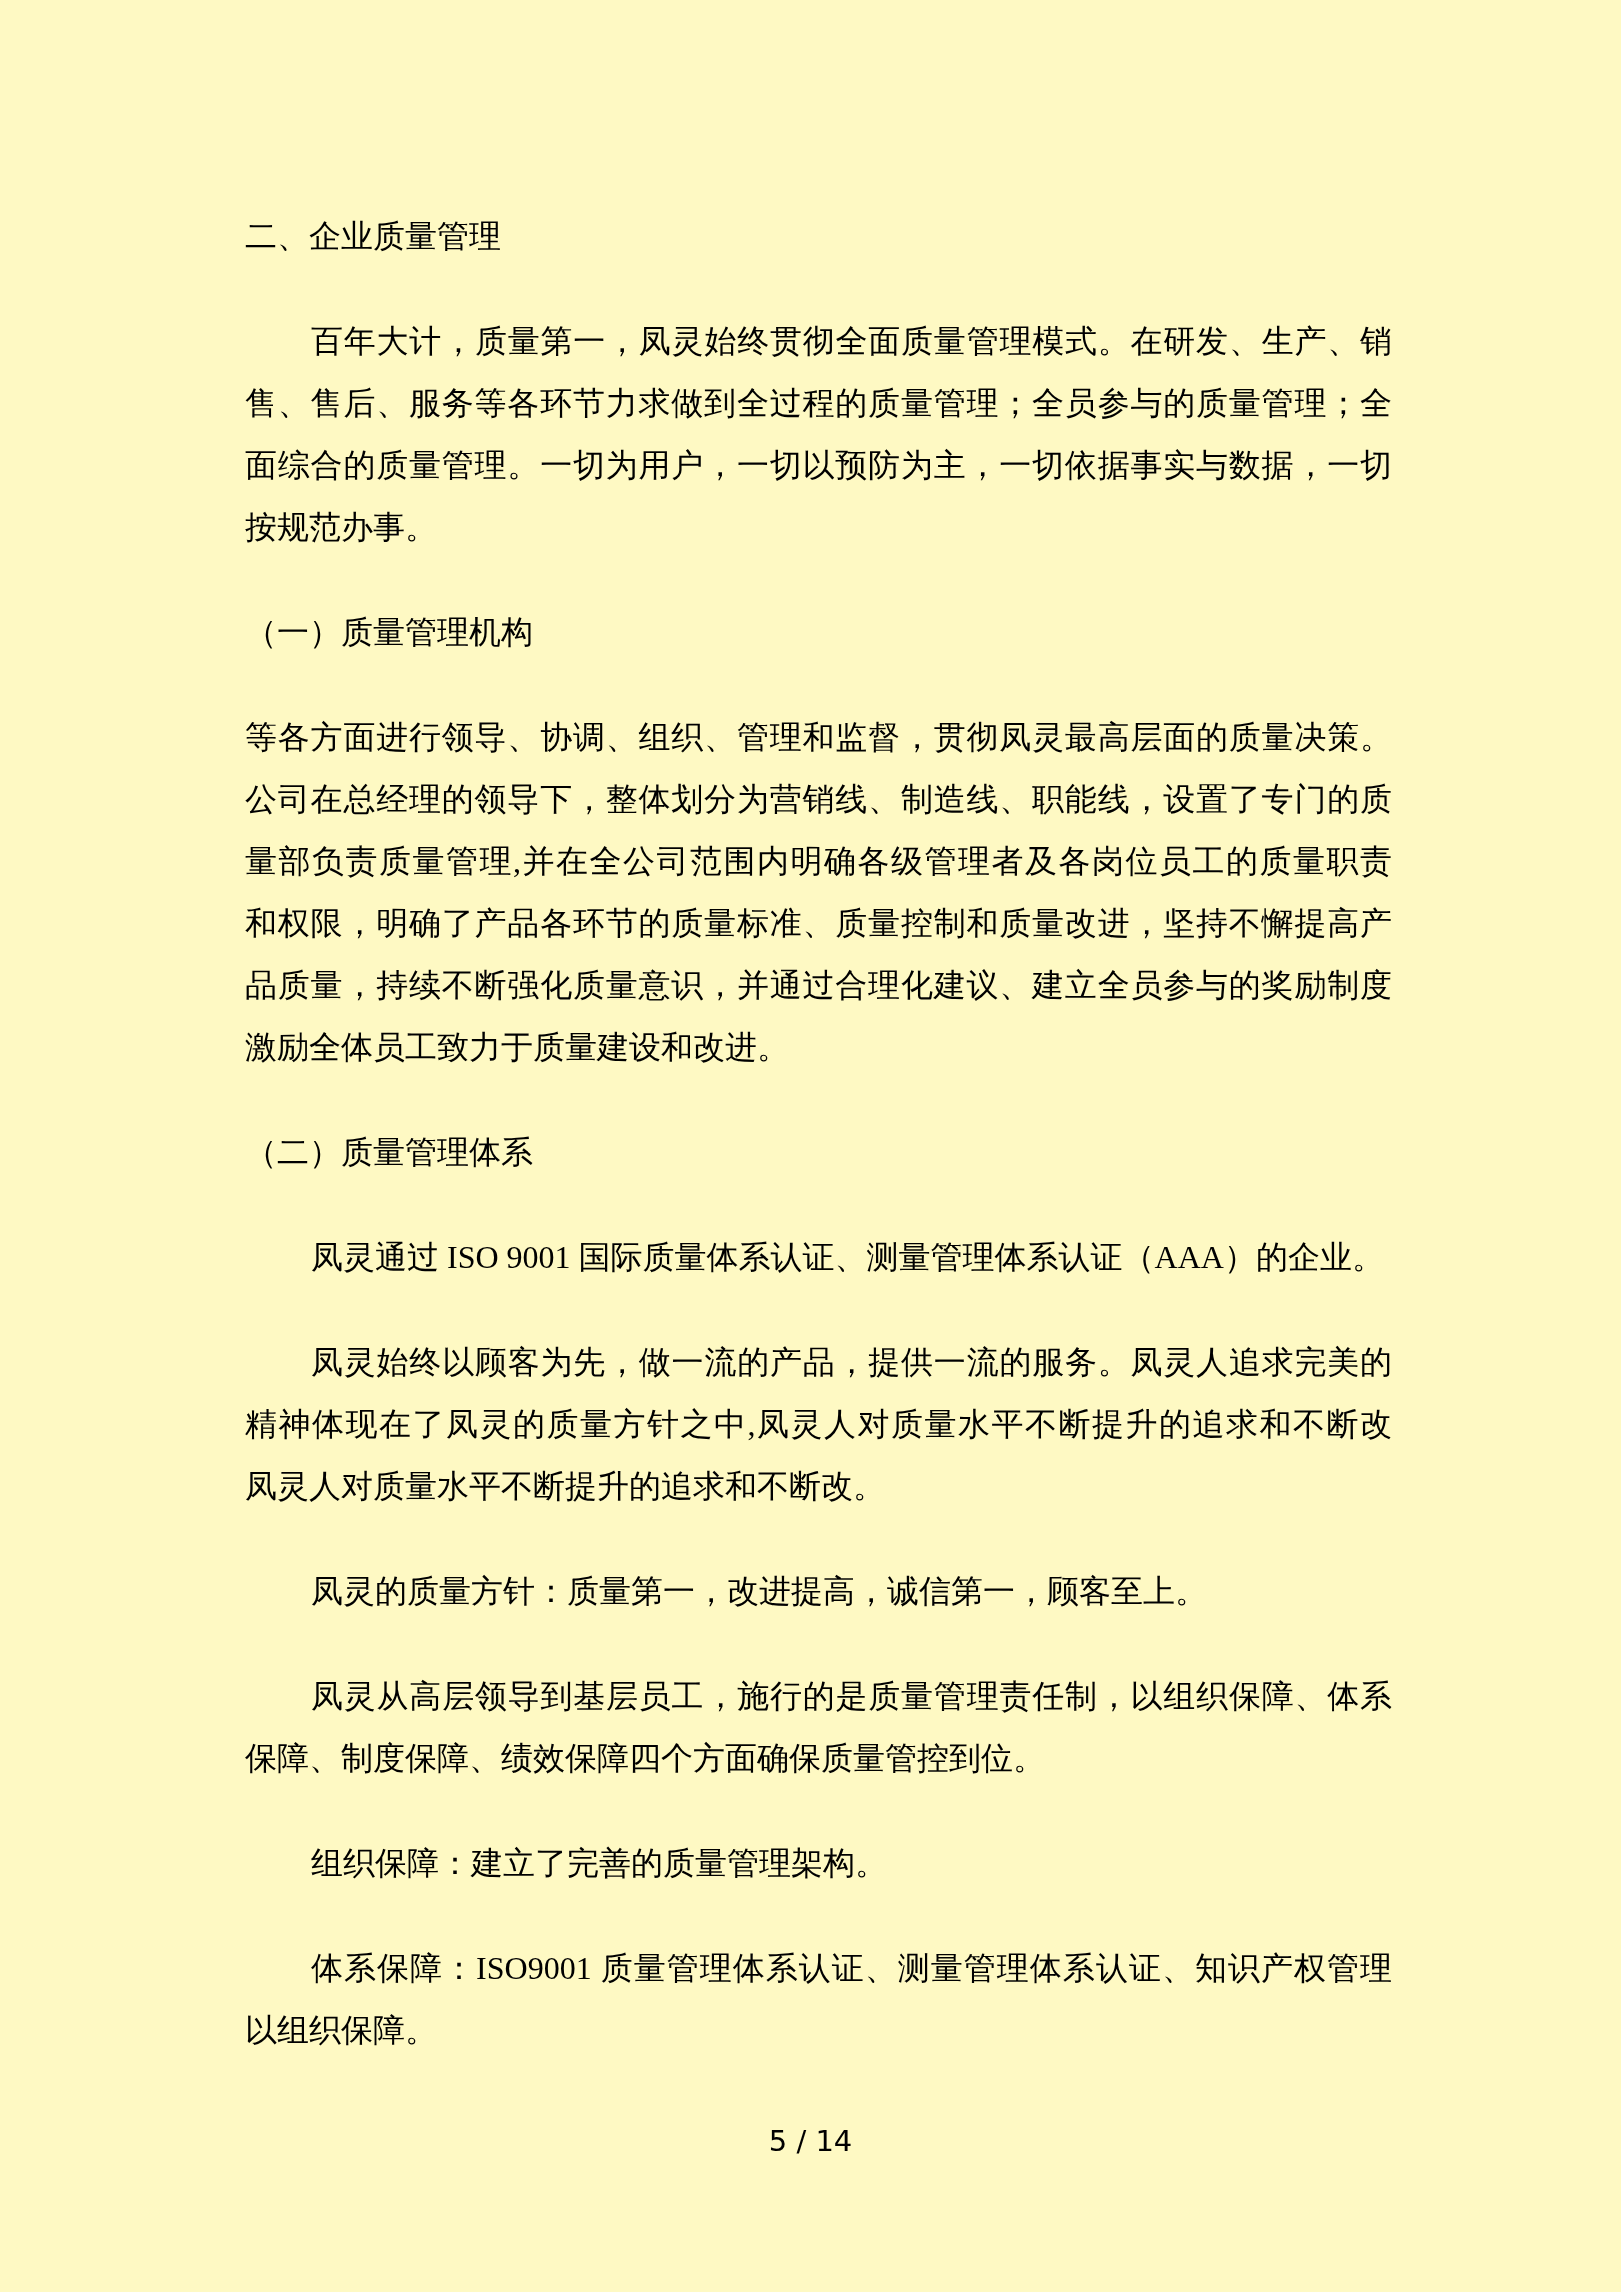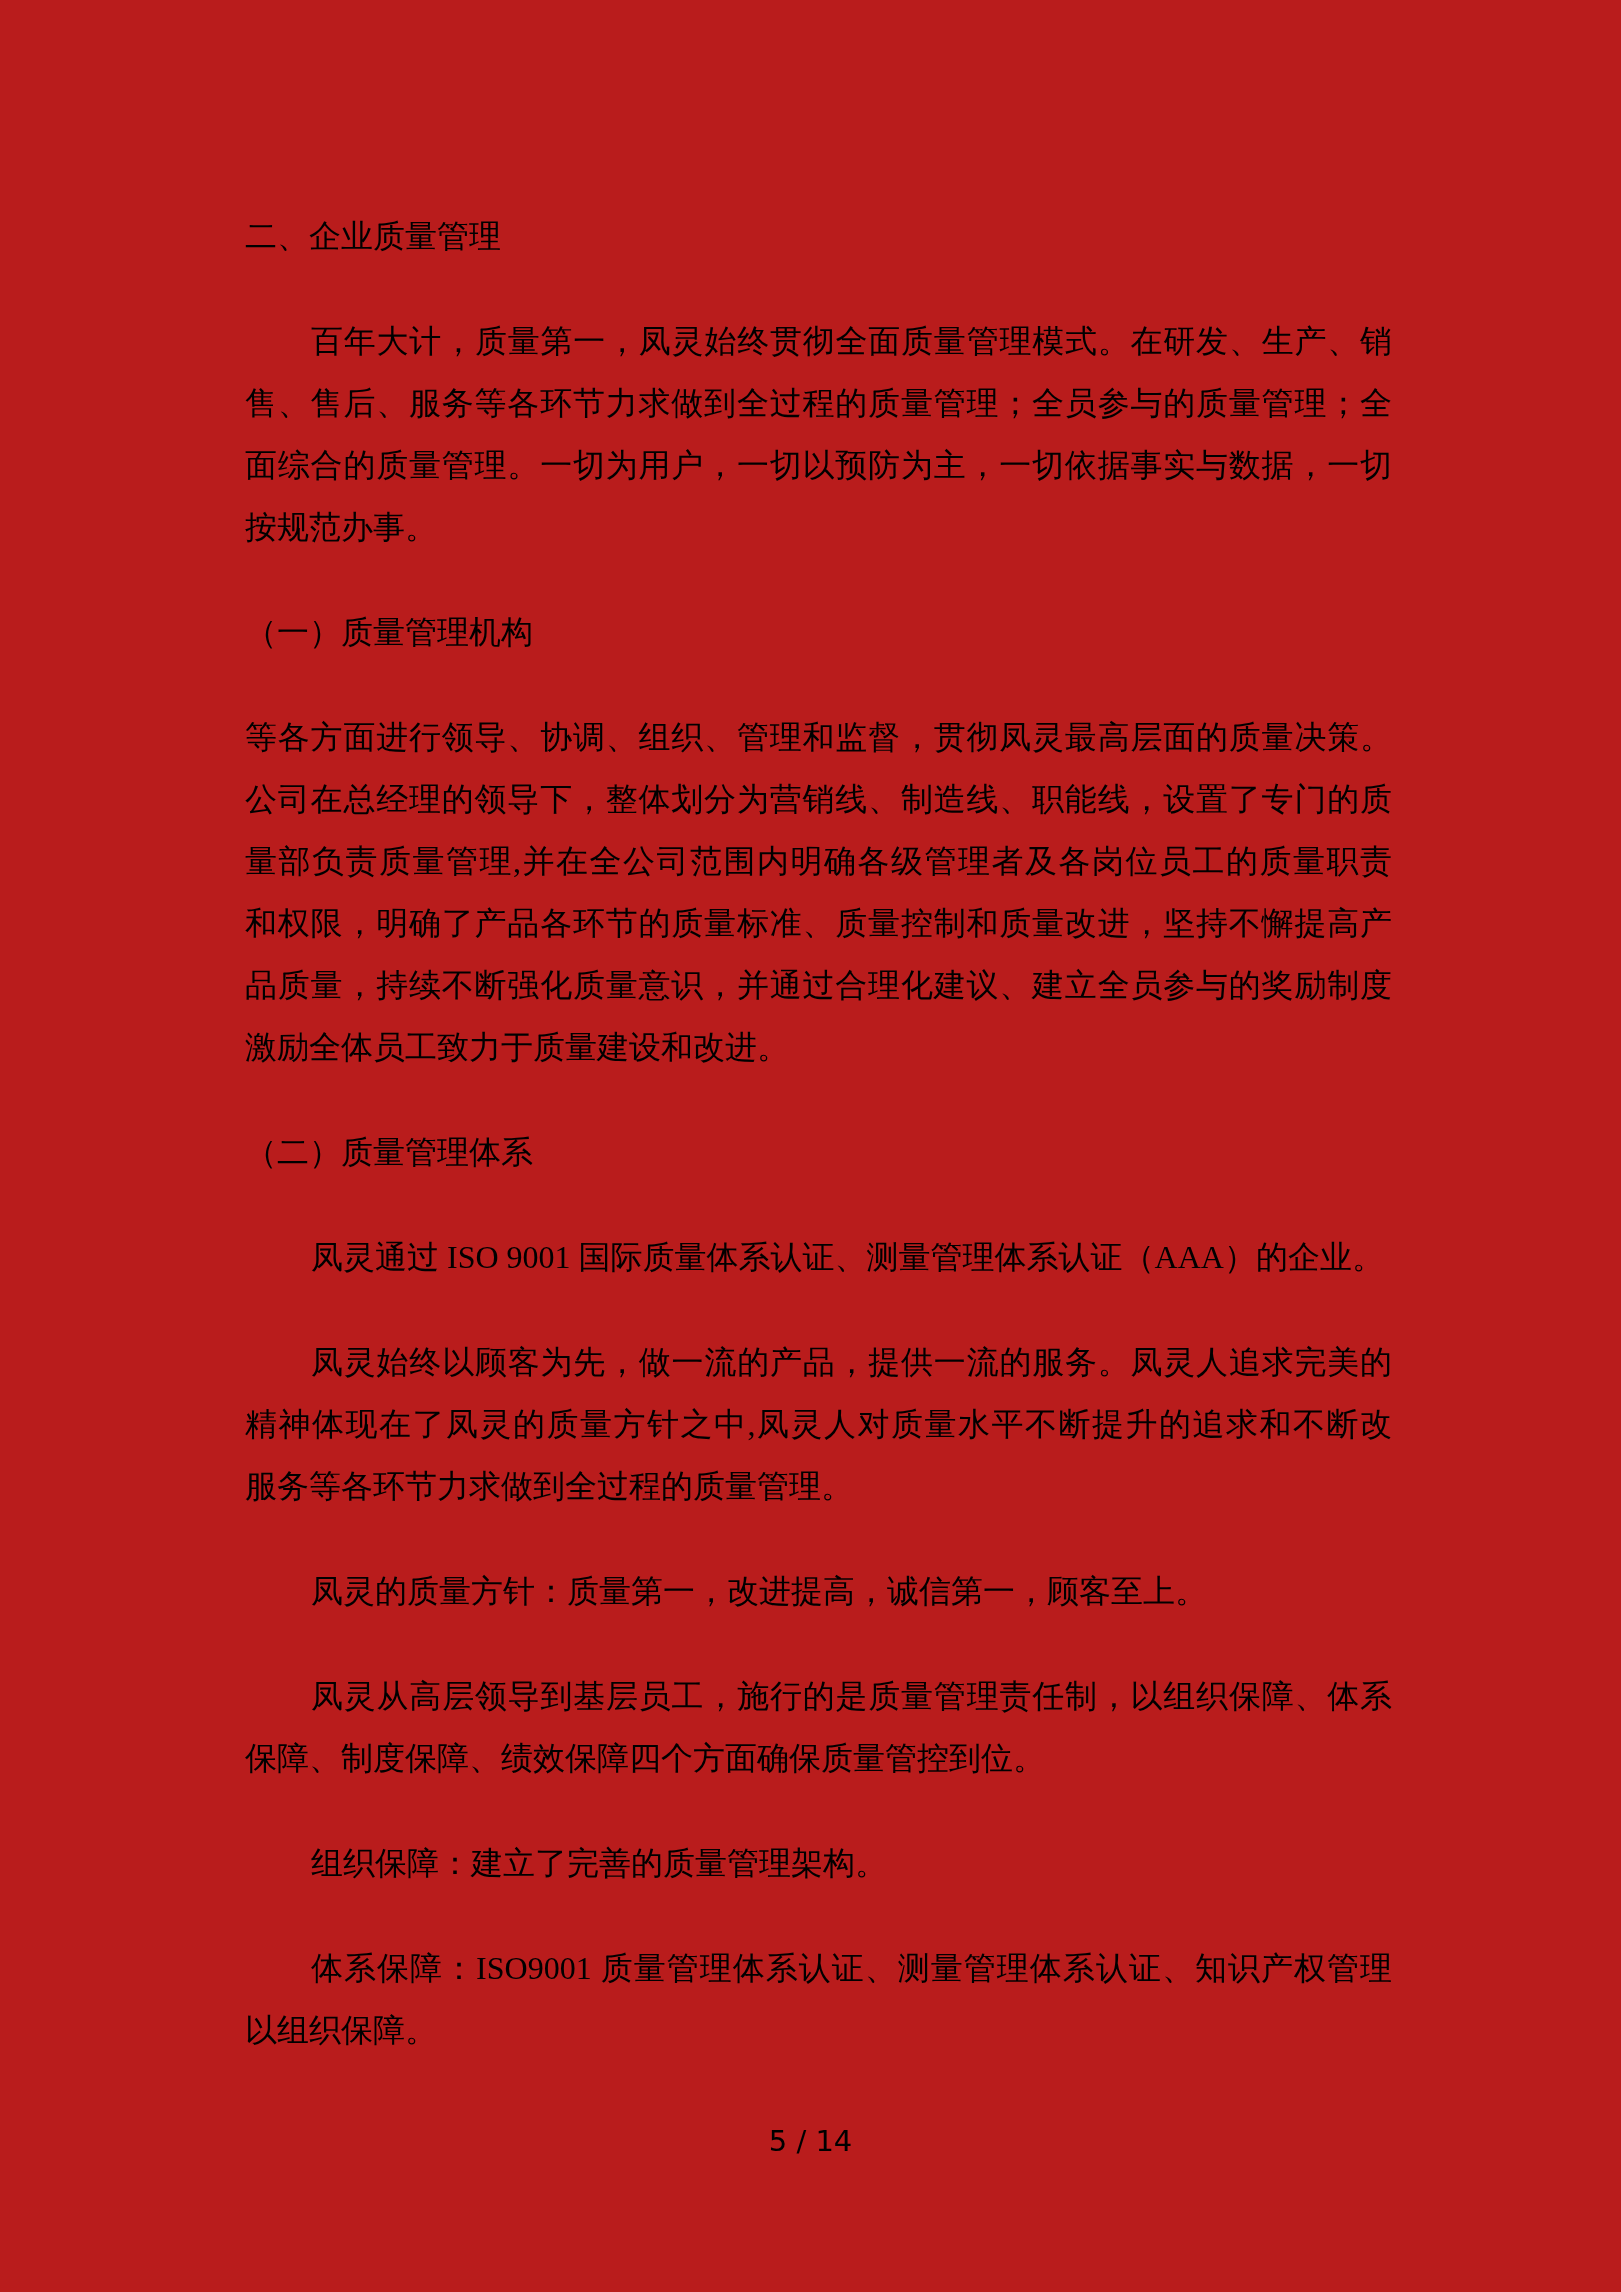--- a/index.html
+++ b/index.html
@@ -13,21 +13,21 @@
     position: relative;
     overflow: hidden;
     color: #000000;
     font-family: "Liberation Serif", "DejaVu Serif", serif;
   }
   .page {
     position: absolute;
     left: 0; top: 0;
     width: 1621px;
     height: 2293px;
-    background: #b91c1c;
+    background: #fef9c3;
   }
   .doc {
     position: absolute;
     left: 245px;
     top: 205px;
     width: 1147px;
   }
   .block {
     font-size: 32px;
     line-height: 62px;
@@ -80,21 +80,21 @@
         <div class="line fill">品质量，持续不断强化质量意识，并通过合理化建议、建立全员参与的奖励制度</div>
         <div class="line">激励全体员工致力于质量建设和改进。</div>
       </div>
       <div class="block heading">（二）质量管理体系</div>
       <div class="block paragraph">
         <div class="line first">凤灵通过 ISO 9001 国际质量体系认证、测量管理体系认证（AAA）的企业。</div>
       </div>
       <div class="block paragraph">
         <div class="line first fill">凤灵始终以顾客为先，做一流的产品，提供一流的服务。凤灵人追求完美的</div>
         <div class="line fill">精神体现在了凤灵的质量方针之中,凤灵人对质量水平不断提升的追求和不断改</div>
-        <div class="line">服务等各环节力求做到全过程的质量管理。</div>
+        <div class="line">凤灵人对质量水平不断提升的追求和不断改。</div>
       </div>
       <div class="block paragraph">
         <div class="line first">凤灵的质量方针：质量第一，改进提高，诚信第一，顾客至上。</div>
       </div>
       <div class="block paragraph">
         <div class="line first fill">凤灵从高层领导到基层员工，施行的是质量管理责任制，以组织保障、体系</div>
         <div class="line">保障、制度保障、绩效保障四个方面确保质量管控到位。</div>
       </div>
       <div class="block paragraph">
         <div class="line first">组织保障：建立了完善的质量管理架构。</div>

